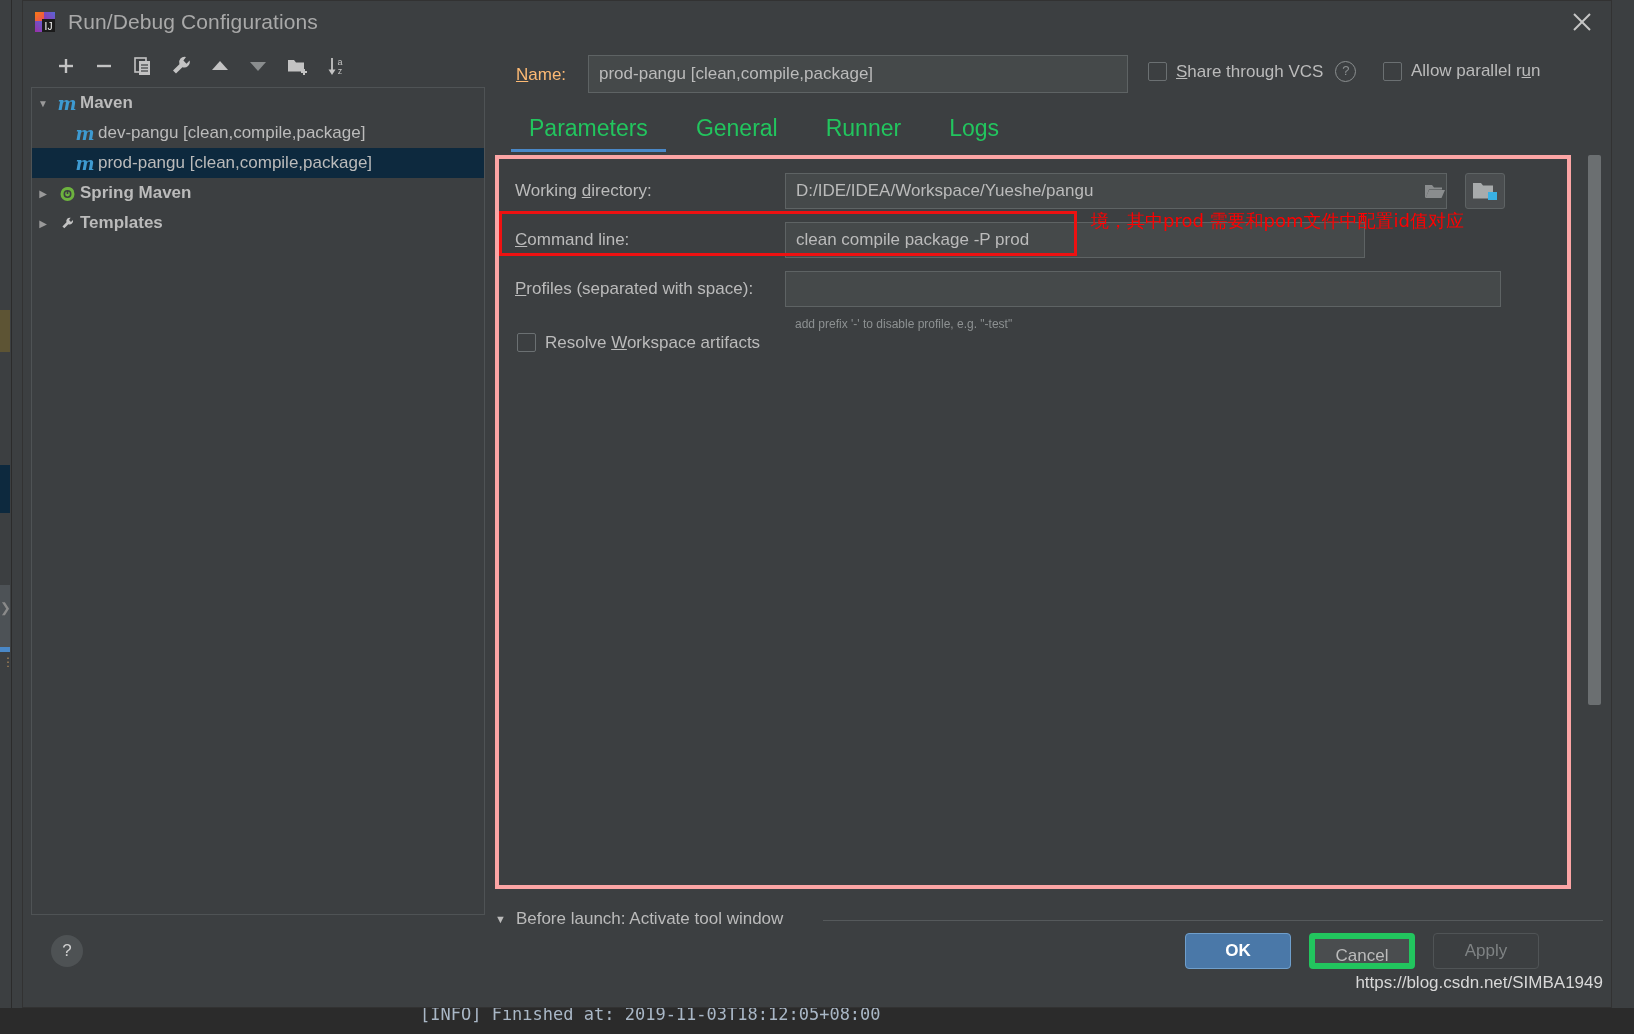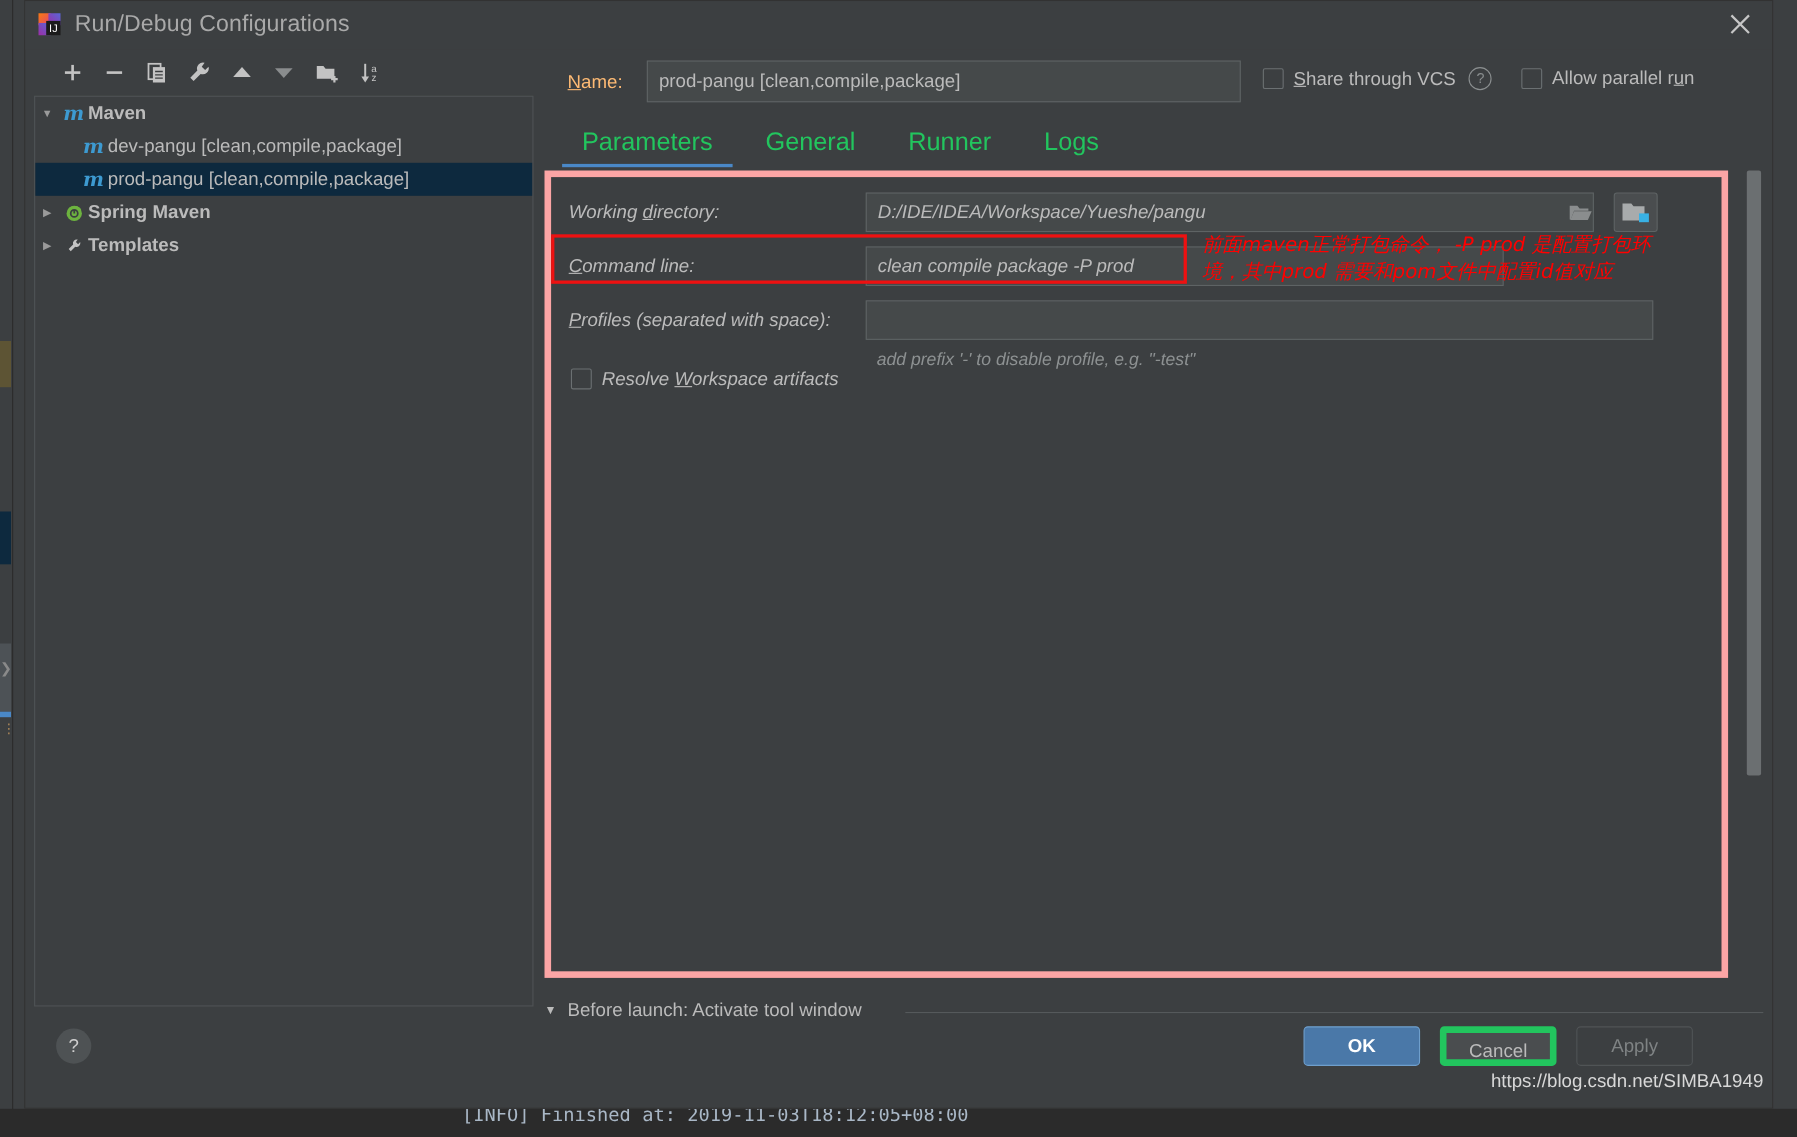--- a/index.html
+++ b/index.html
@@ -275,24 +275,23 @@
     background: #4a88c7;
   }
 
   
   #params-panel {
     position: absolute;
     left: 2px;
     top: 110px;
     right: 36px;
     bottom: 26px;
-    border: 6px solid #fca5a5;
+    border: 4px solid #fca5a5;
     box-sizing: border-box;
     background: #3c3f41;
-    font-style: italic;
   }
   .form-row {
     position: absolute;
     left: 0;
     width: 100%;
     height: 40px;
   }
   .form-label {
     position: absolute;
     left: 16px;
@@ -333,21 +332,21 @@
     box-sizing: border-box;
     cursor: pointer;
   }
   #cmd-row { top: 63px; }
   #cmd-input { left: 286px; width: 580px; }
   #profiles-row { top: 112px; }
   #profiles-input { left: 286px; width: 716px; }
   #profiles-hint {
     position: absolute;
     left: 296px; top: 158px;
-    font-size: 16px;
+    font-size: 12px;
     color: #8d9192;
     white-space: nowrap;
   }
   #resolve-row {
     position: absolute;
     left: 18px; top: 174px;
     display: flex;
     font-size: 17px;
     white-space: nowrap;
   }
@@ -682,21 +681,20 @@
 
       <div id="profiles-hint">add prefix '-' to disable profile, e.g. "-test"</div>
 
       <div id="resolve-row">
         <span class="checkbox"></span>
         <span><span>Resolve </span><span class="underline-char">W</span><span>orkspace artifacts</span></span>
       </div>
 
       <div id="red-box"></div>
       <div id="red-note">
-        <div>前面maven正常打包命令， -P prod 是配置打包环</div>
         <div>境，其中prod 需要和pom文件中配置id值对应</div>
       </div>
     </div>
 
     <div id="panel-scrollbar">
       <div id="panel-scroll-thumb"></div>
     </div>
 
   </div>
 

